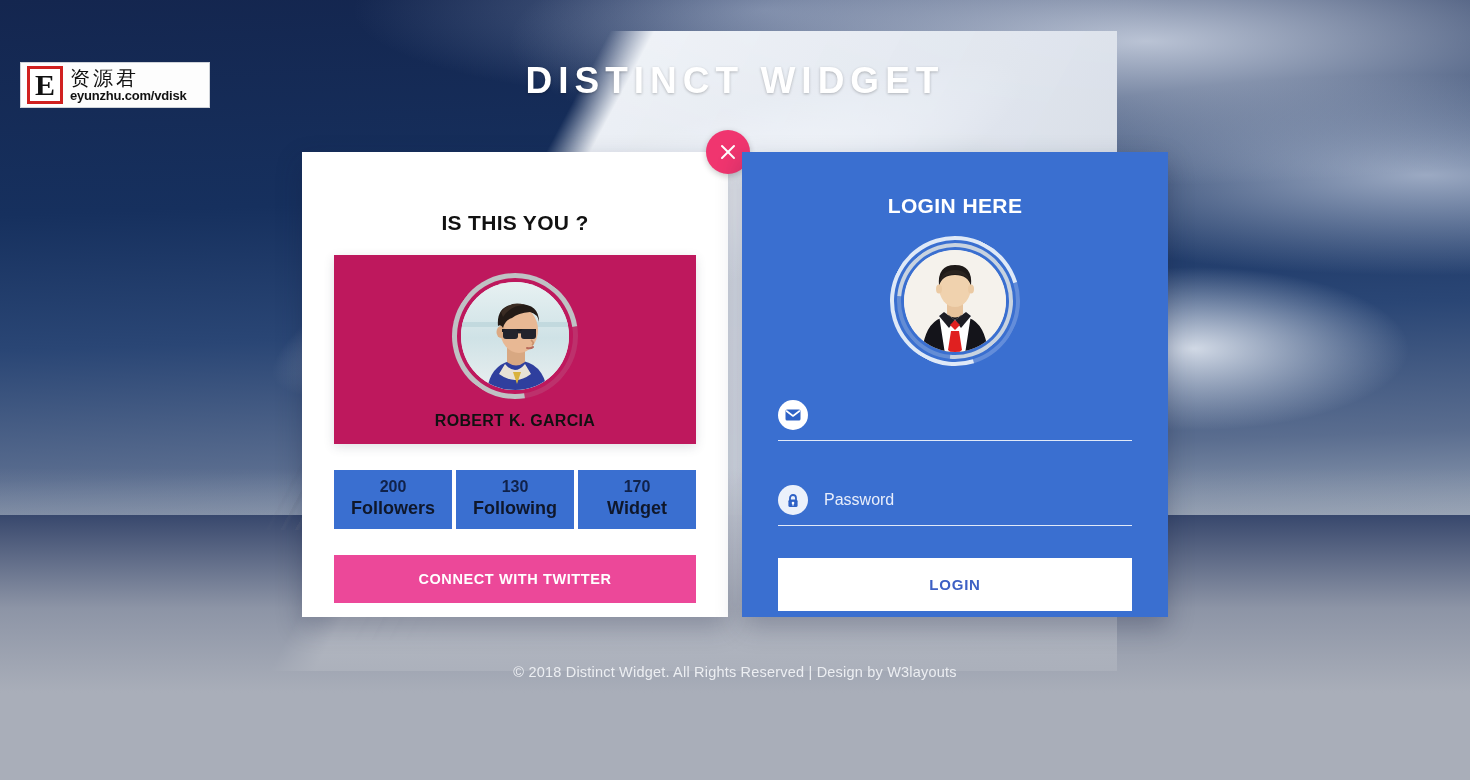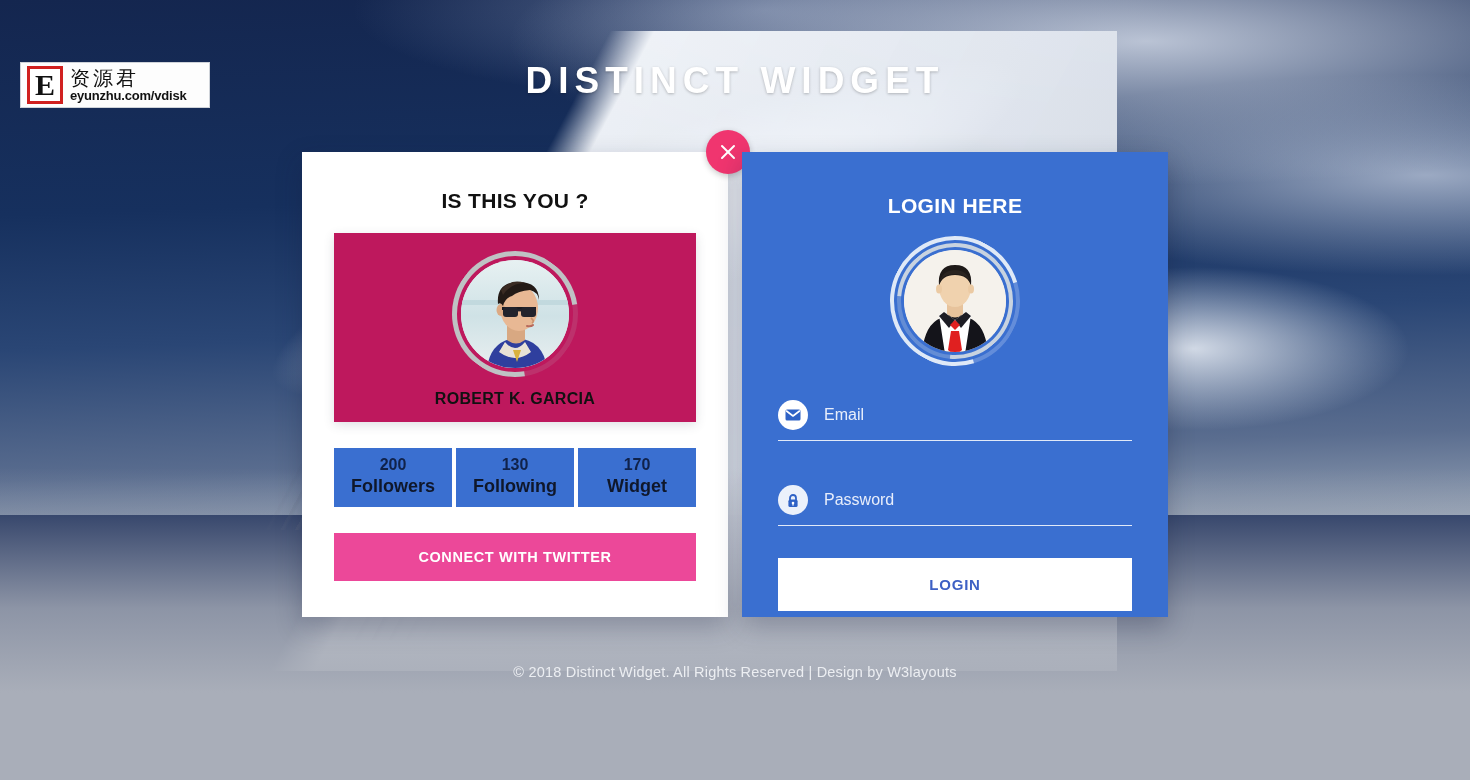--- a/index.html
+++ b/index.html
@@ -100,21 +100,21 @@
   .close-btn {
     position:absolute; right:-22px; top:-22px;
     width:44px; height:44px; border-radius:50%;
     background:#f0356f; border:none; cursor:pointer;
     display:flex; align-items:center; justify-content:center;
     box-shadow:0 2px 6px rgba(0,0,0,.22);
   }
   .close-btn svg { display:block; }
   .h-is-this-you {
     text-align:center; font-size:21px; font-weight:bold; color:#111;
-    letter-spacing:.3px; margin-top:9px;
+    letter-spacing:.3px; margin-top:31px;
   }
   .profile-box {
     margin-top:20px; background:#be185d;
     box-shadow:0 3px 10px rgba(60,70,90,.16);
     padding:18px 0 14px; text-align:center;
   }
   .avatar-ring {
     width:126px; height:126px; margin:0 auto; position:relative;
     border-radius:50%;
   }
@@ -341,21 +341,20 @@
       </div>
     </div>
 
     <div class="field" id="field-email">
       <span class="field-icon">
         <svg width="16" height="12" viewBox="0 0 16 12">
           <rect x="0.5" y="0.5" width="15" height="11" rx="1.5" fill="#2f62c6"></rect>
           <path d="M1.5 2 L8 7 L14.5 2" fill="none" stroke="#ffffff" stroke-width="1.6" stroke-linecap="round" stroke-linejoin="round"></path>
         </svg>
       </span>
-      <input type="text" placeholder="Email" style="">
     </div>
 
     <div class="field" id="field-password">
       <span class="field-icon dim">
         <svg width="14" height="15" viewBox="0 0 14 15">
           <path d="M4 7 V5 a3 3 0 0 1 6 0 V7" fill="none" stroke="#2f62c6" stroke-width="1.8"></path>
           <rect x="2.4" y="6.6" width="9.2" height="7.4" rx="1.6" fill="#2f62c6"></rect>
           <circle cx="7" cy="10" r="1.3" fill="#ffffff"></circle>
           <rect x="6.4" y="10" width="1.2" height="2.6" fill="#ffffff"></rect>
         </svg>

